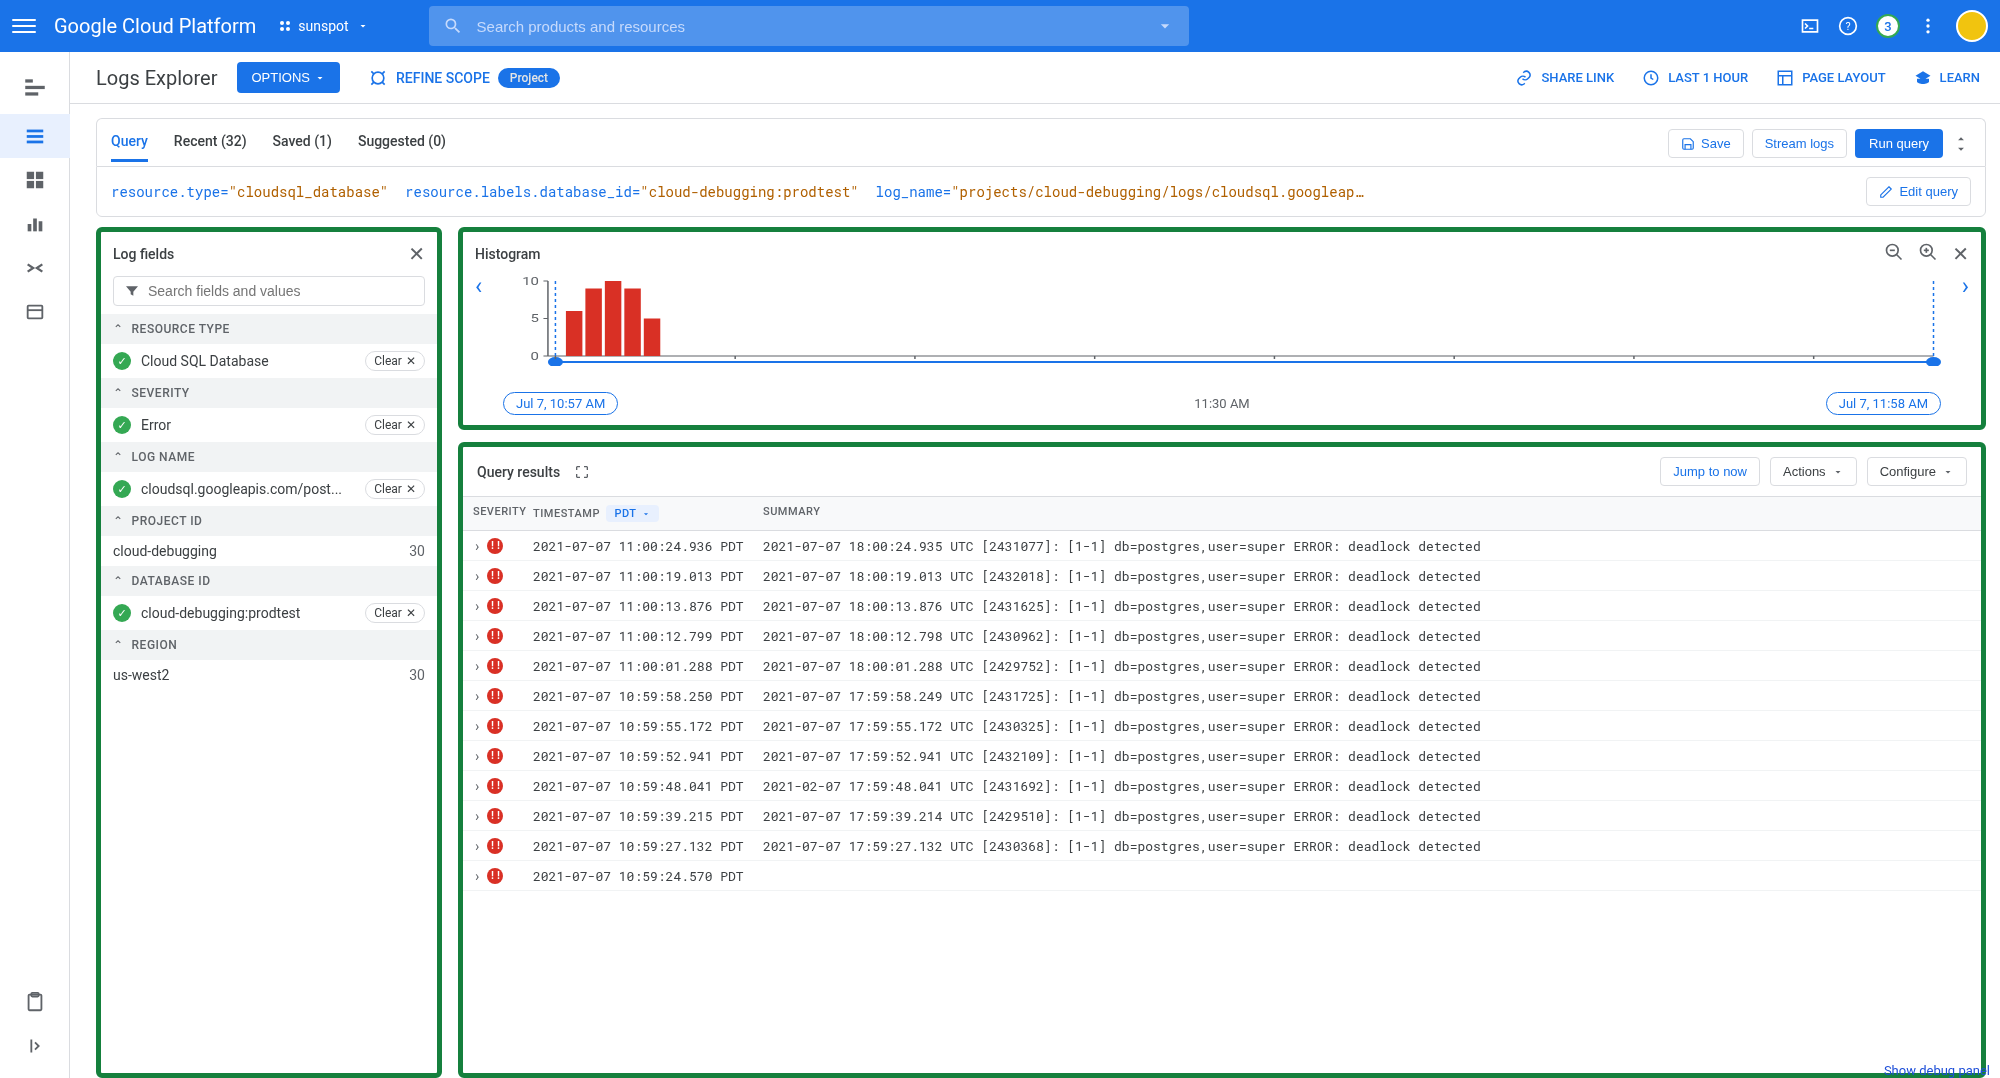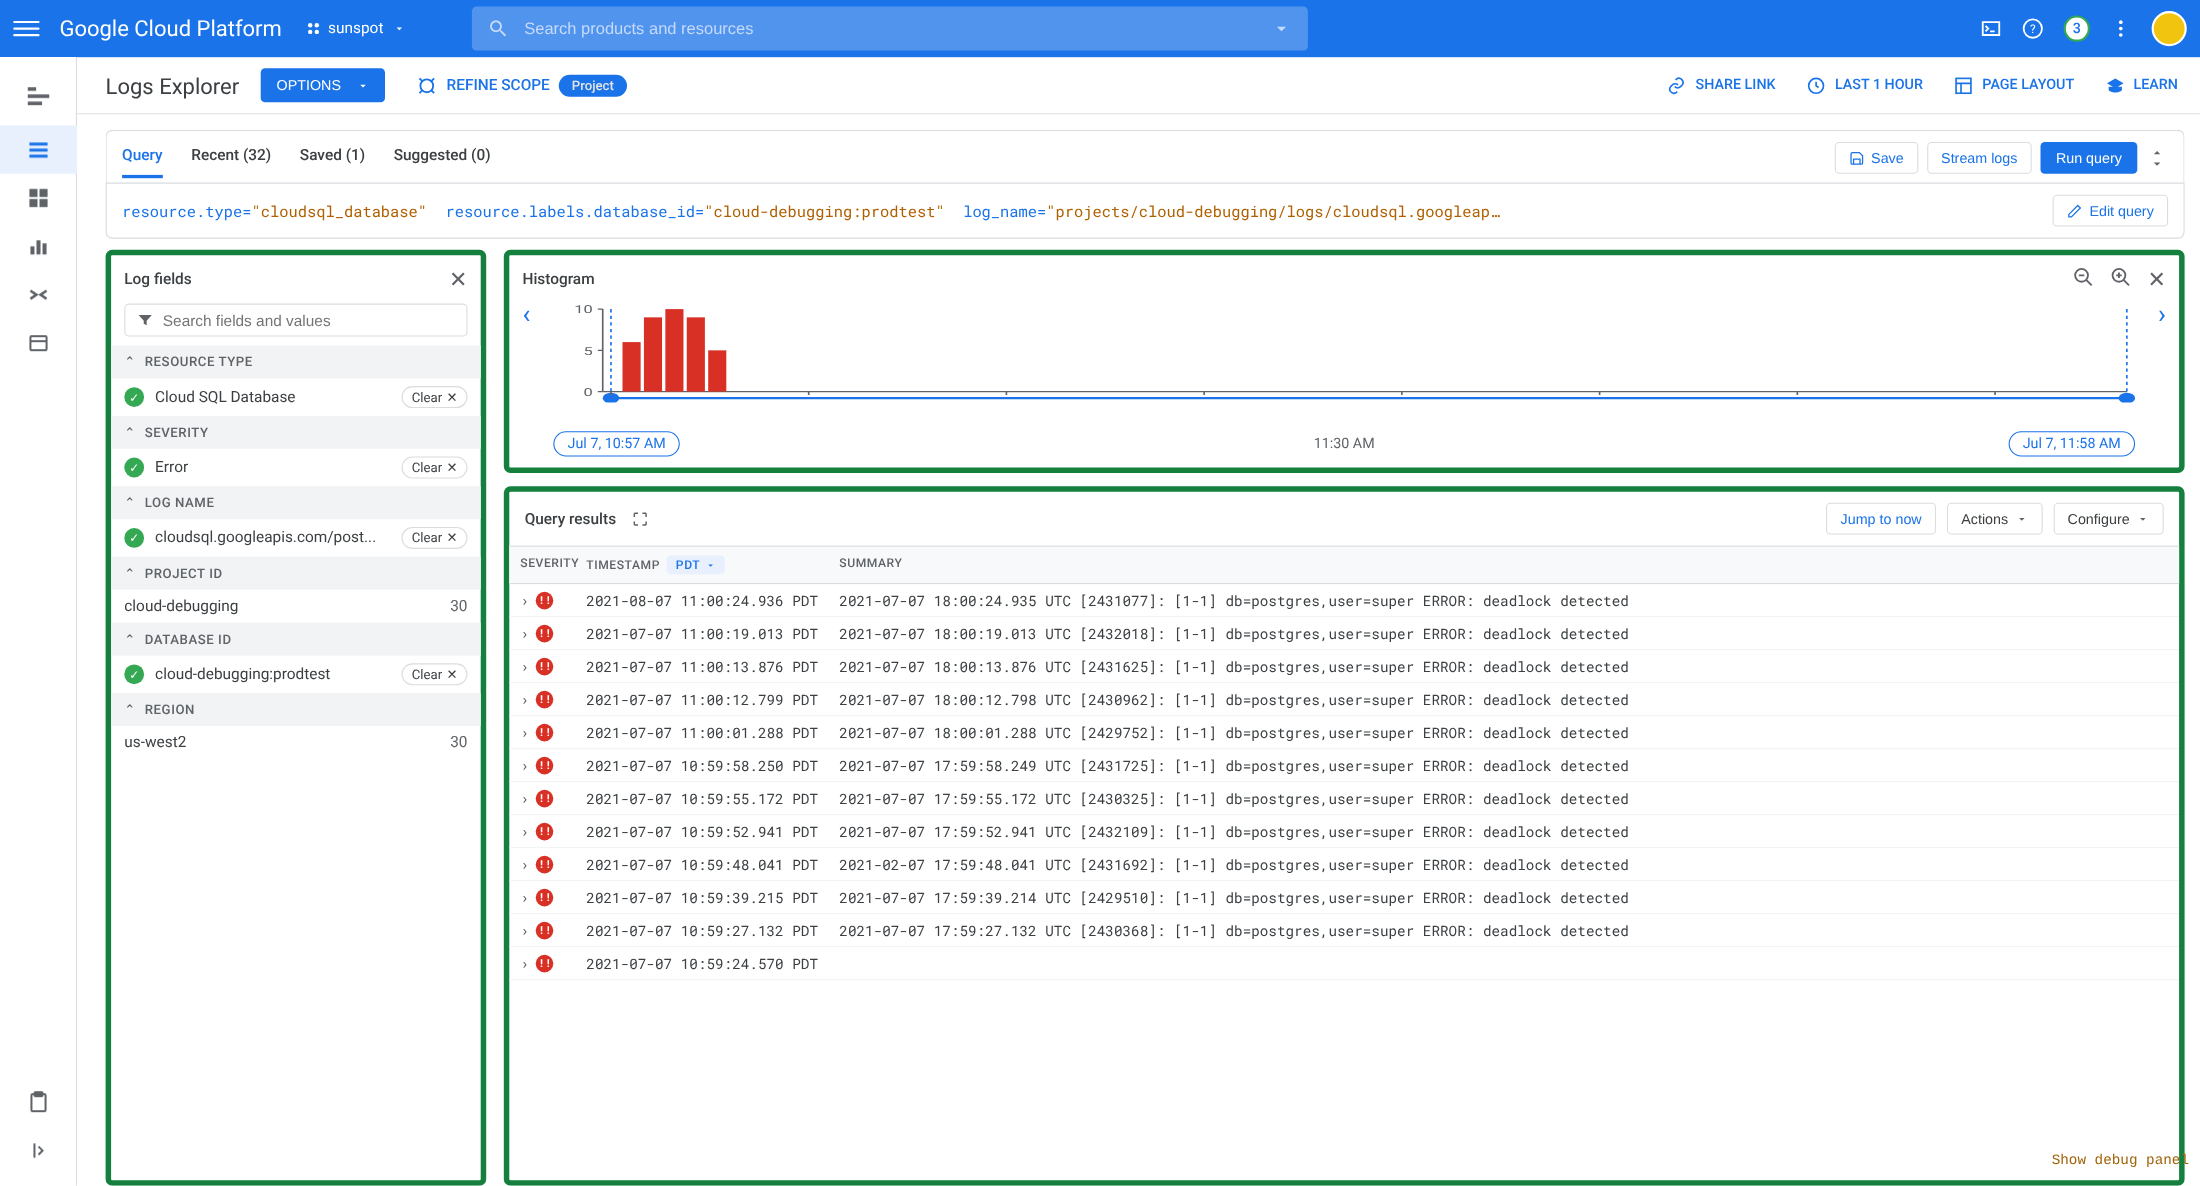--- a/index.html
+++ b/index.html
@@ -18,21 +18,21 @@
 .topbar .search input::placeholder{color:#c6dafc;}
 .topbar .spacer{flex:1;}
 .topbar .right-icons{display:flex; align-items:center; gap:18px; margin-left:20px;}
 .topbar .icon-btn{cursor:pointer; display:flex; align-items:center; justify-content:center;}
 .topbar .badge-circle{width:24px;height:24px;border-radius:50%;background:#fff;color:#1a73e8;border:2px solid #34a853;display:flex;align-items:center;justify-content:center;font-weight:500;font-size:13px;}
 .topbar .avatar{width:32px;height:32px;border-radius:50%;background:#f1c40f;border:2px solid #fff;}
 
 
 .subheader { height: 52px; border-bottom:1px solid #dadce0; display:flex; align-items:center; padding:0 20px 0 0; margin-left:70px;}
 .subheader .title{font-size:20px; color:#3c4043; margin-left:26px; margin-right:20px;}
-.options-btn{background:#1a73e8;color:#fff;border:none;border-radius:4px;padding:8px 14px;font-size:13px;font-weight:500;display:flex;align-items:center;gap:14px;cursor:pointer;}
+.options-btn{background:#1a73e8;color:#fff;border:none;border-radius:4px;padding:8px 14px;font-size:13px;font-weight:500;display:flex;align-items:center;gap:4px;cursor:pointer;}
 .subheader .refine{margin-left:28px;display:flex;align-items:center;gap:8px;color:#1a73e8;font-weight:500;cursor:pointer;}
 .subheader .pill{background:#1a73e8;color:#e5e5e5;border-radius:12px;padding:3px 12px;font-size:12px;}
 .subheader .right{margin-left:auto;display:flex;gap:28px;}
 .subheader .right .link{display:flex;align-items:center;gap:8px;color:#1a73e8;font-weight:500;cursor:pointer;font-size:13px;}
 
 
 .leftrail{position:fixed; left:0; top:52px; bottom:0; width:70px; border-right:1px solid #dadce0; background:#fff; display:flex; flex-direction:column; align-items:center; padding-top:10px;}
 .leftrail .rail-item{width:70px;height:44px;display:flex;align-items:center;justify-content:center;cursor:pointer;color:#5f6368;}
 .leftrail .rail-item.active{background:#e8f0fe;color:#1a73e8;border-left:0;}
 .leftrail .rail-item.top{height:52px;}
@@ -98,21 +98,21 @@
 .results .hdr .right{margin-left:auto;display:flex;gap:10px;border-radius:13px;}
 .table-head{display:grid;grid-template-columns:60px 230px 1fr;background:#f8f9fa;border-top:1px solid #dadce0;border-bottom:1px solid #dadce0;font-size:11px;color:#5f6368;font-weight:500;letter-spacing:0.5px;}
 .table-head div{padding:8px 10px;}
 .tz-chip{background:#e8f0fe;color:#1a73e8;border-radius:4px;padding:2px 8px;font-size:11px;display:inline-flex;align-items:center;gap:4px;cursor:pointer;}
 .table-body{flex:1;overflow-y:auto;font-family:'Roboto Mono',monospace;font-size:13px;}
 .log-row{display:grid;grid-template-columns:60px 230px 1fr;border-bottom:1px solid #f1f3f4;align-items:center;}
 .log-row > div{padding:5px 10px;white-space:nowrap;overflow:hidden;}
 .sev-cell{display:flex;align-items:center;gap:6px;}
 .sev-cell .exp{color:#5f6368;cursor:pointer;font-size:14px;}
 .sev-icon{width:16px;height:16px;border-radius:50%;background:#d93025;color:#fff;display:flex;align-items:center;justify-content:center;font-size:10px;font-weight:bold;}
-.debug-link{position:fixed;bottom:16px;right:10px;color:#a16207;font-size:13px;cursor:pointer;font-family:Liberation Mono, monospace;}
+.debug-link{position:fixed;bottom:0;right:10px;color:#1d4ed8;font-size:13px;cursor:pointer;}
 
 svg{display:block;}
 </style>
 </head>
 <body>
 
 <div class="topbar">
   <div class="menu-icon">
       <span></span>
       <span></span>
@@ -480,21 +480,21 @@
                 </svg>
               </span></div>
           <div>SUMMARY</div>
         </div>
         <div class="table-body" id="results-body">
             <div class="log-row">
       <div class="sev-cell">
                 <span class="exp">›</span>
                 <span class="sev-icon">!!</span>
               </div>
-      <div>2021-08-07 11:00:24.936 PDT</div>
+      <div>2021-07-07 11:00:24.936 PDT</div>
       <div>2021-07-07 18:00:24.935 UTC [2431077]: [1-1] db=postgres,user=super ERROR: deadlock detected</div>
             </div>
             <div class="log-row">
       <div class="sev-cell">
                 <span class="exp">›</span>
                 <span class="sev-icon">!!</span>
               </div>
       <div>2021-07-07 11:00:19.013 PDT</div>
       <div>2021-07-07 18:00:19.013 UTC [2432018]: [1-1] db=postgres,user=super ERROR: deadlock detected</div>
             </div>

